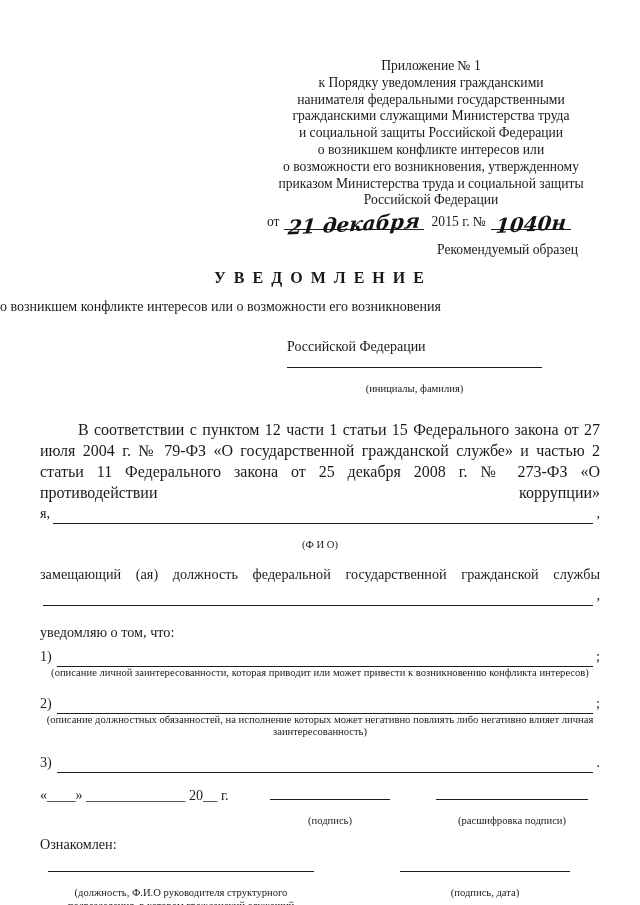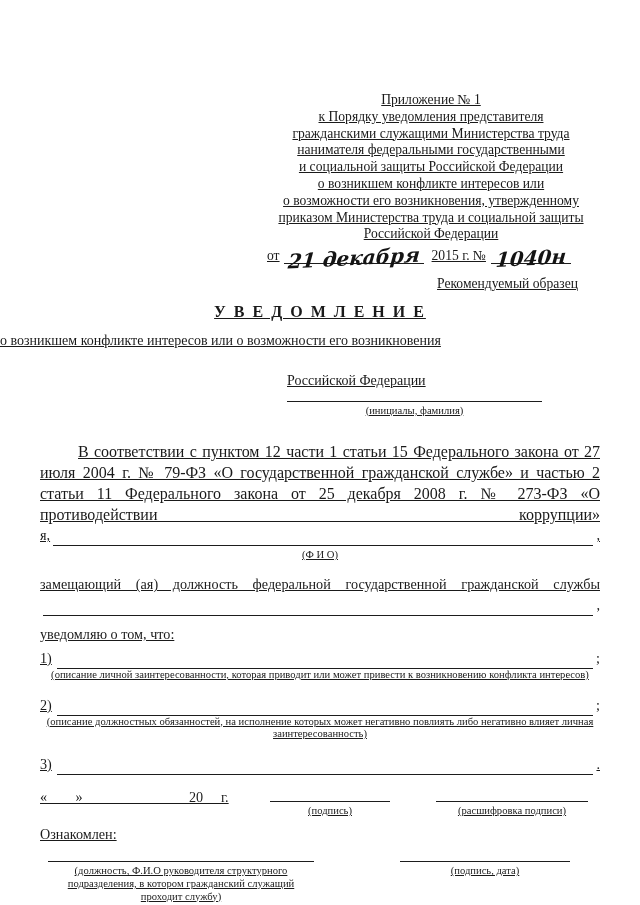--- a/index.html
+++ b/index.html
@@ -5,22 +5,21 @@
   html,body { margin:0; padding:0; background:#e8e8e8; }
   .page {
     position:relative;
     width:640px; height:905px;
     margin:0 auto;
     background:#ffffff;
     color:#1a1a1a;
     font-family:"Liberation Serif","DejaVu Serif",serif;
     overflow:hidden;
     box-sizing:border-box;
-    padding-top:92px;
-    text-decoration:underline;
+    padding-top:58px;
   }
   
   .header-block {
     margin-left:243px;
     width:376px;
     text-align:center;
     font-size:13.6px;
     line-height:16.8px;
   }
   .order-date-row {
@@ -54,41 +53,41 @@
   }
   
   .recommended { text-align:right; margin:12px 62px 0 0; font-size:13.6px; }
   .title { text-align:center; margin-top:11px; font-size:16px; font-weight:bold; letter-spacing:2px; }
   .subtitle { text-align:left; margin-top:12px; font-size:14px; }
   
   .addressee { margin:23px 0 0 287px; width:255px; font-size:14px; line-height:17.6px; }
   .addressee .blankline { border-bottom:1.3px solid #1d1d1d; height:11px; }
   
   .m40 { margin-left:40px; margin-right:40px; }
-  .caption { font-size:10.6px; line-height:12.6px; text-align:center; margin-top:3px; }
+  .caption { font-size:10.6px; line-height:12.6px; text-align:center; margin-top:15px; }
   .flex-row { display:flex; align-items:flex-end; font-size:14.2px; line-height:21px; }
   .fill { flex:1; border-bottom:1.3px solid #1d1d1d; height:15px; margin:0 3px; }
   .fline { border-bottom:1.3px solid #1d1d1d; height:11px; margin-bottom:2px; }
   
   .para {
     margin:24px 40px 0 40px;
     font-size:16px;
     line-height:21px;
     text-align:justify;
     text-align-last:justify;
     text-indent:38px;
   }
   .position-line {
     margin-top:12px;
     font-size:14.2px;
     line-height:21px;
     text-align:justify;
     text-align-last:justify;
   }
-  .notify { margin-top:9px; font-size:14.2px; line-height:18px; }
+  .notify { margin-top:17px; font-size:14.2px; line-height:18px; }
   .item-row { margin-top:5px; }
   .item-num { margin-right:2px; }
   .item-caption { margin-top:0; }
   .item-gap { margin-top:13px; }
   
   .sign-row { display:flex; margin-top:13px; font-size:14.2px; align-items:flex-start; }
   .sr-date { width:216px; line-height:18px; }
   .sr-col.sr-sign { width:120px; margin-left:14px; }
   .sr-col.sr-decode { width:152px; margin-left:46px; }
   .sr-col .fline { height:13px; }
@@ -104,23 +103,23 @@
   .prewrap { white-space:pre-line; }
   .reg-fill { width:190px; margin-left:61px; border-bottom:1.3px solid #1d1d1d; height:12px; margin-bottom:4px; }
 </style>
 </head>
 <body>
 
 <div class="page">
 
   <div class="header-block">
     <div>Приложение № 1</div>
-    <div>к Порядку уведомления представителя</div>
+    <div>к Порядку уведомления гражданскими</div>
+    <div>нанимателя федеральными государственными</div>
     <div>гражданскими служащими Министерства труда</div>
-    <div>нанимателя федеральными государственными</div>
     <div>и социальной защиты Российской Федерации</div>
     <div>о возникшем конфликте интересов или</div>
     <div>о возможности его возникновения, утвержденному</div>
     <div>приказом Министерства труда и социальной защиты</div>
     <div>Российской Федерации</div>
 
     <div class="order-date-row">
       <span>от</span>
       <span class="ofill w-date">
         <span class="hand">21 декабря</span>

